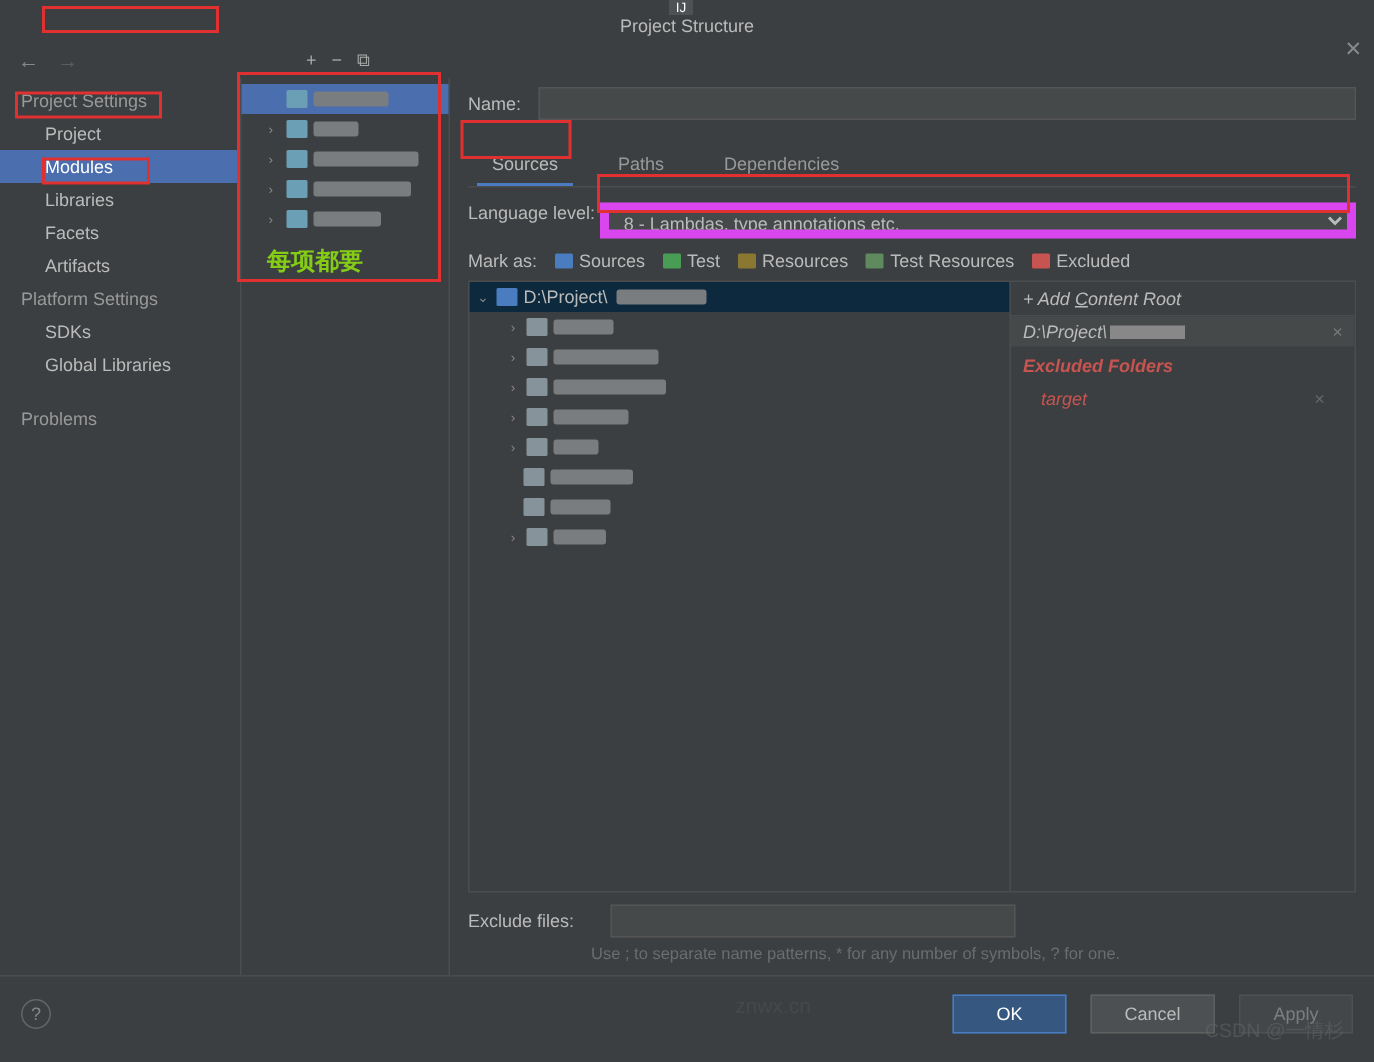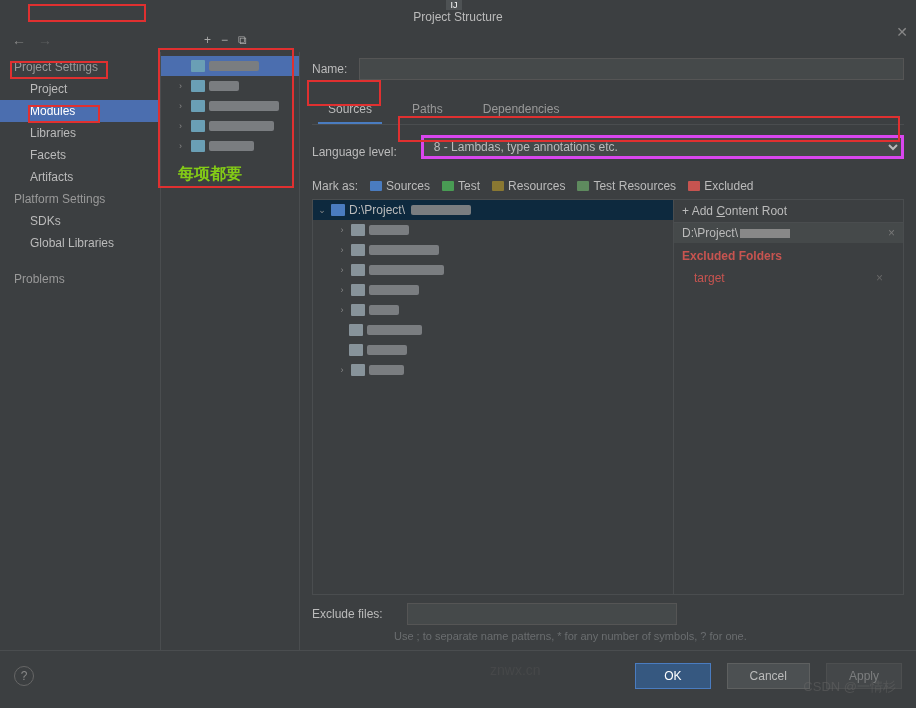--- a/index.html
+++ b/index.html
@@ -34,38 +34,38 @@
 .modlist .mod .txt { background:#7a7d80; height:10px; border-radius:2px; }
 
 .content { flex:1; padding:6px 12px; background:#3c3f41; display:flex; flex-direction:column; }
 .namerow { display:flex; align-items:center; gap:12px; margin-bottom:16px; }
 .namerow input { flex:1; background:#45494a; border:1px solid #555; height:22px; padding:0 6px; color:#bbb; }
 
 .tabs { display:flex; gap:20px; padding:0 6px; border-bottom:1px solid #4a4d4f; margin-bottom:10px; }
 .tabs .tab { padding:6px 10px; cursor:pointer; color:#999; }
 .tabs .tab.sel { border-bottom:2px solid #4a7cc0; color:#bbb; }
 
-.langrow { display:flex; align-items:flex-end; gap:24px; margin-bottom:20px; }
-.langrow select { flex:1; background:#45494a; border:3px solid #d946ef; height:24px; padding:0 6px; color:#bbb; }
+.langrow { display:flex; align-items:flex-start; gap:3px; margin-bottom:8px; }
+.langrow select { flex:1; background:#45494a; border:6px solid #d946ef; height:24px; padding:0 6px; color:#bbb; }
 
 .markrow { display:flex; align-items:center; gap:12px; margin-bottom:6px; }
 .markrow .mk { display:flex; align-items:center; gap:4px; cursor:pointer; }
 .markrow .sq { width:12px; height:10px; border-radius:1px; }
 .sq.blue{background:#4a7cc0;} .sq.green{background:#499c54;} .sq.res{background:#8a7832;} .sq.tres{background:#5e8a5e;} .sq.red{background:#c75450;}
 
 .midrow { display:flex; flex:1; min-height:0; }
 .tree { flex:1; background:#3c3f41; border:1px solid #4a4d4f; overflow:auto; }
 .tree .row { display:flex; align-items:center; gap:4px; padding:2px 4px; height:20px; }
 .tree .row.sel { background:#0d293e; }
 .tree .chev { color:#888; font-size:9px; width:10px; text-align:center; }
 .tree .fold { width:14px; height:12px; background:#87939a; border-radius:1px; }
 .tree .fold.blue { background:#4a7cc0; }
 .tree .blur { background:#7a7d80; height:10px; border-radius:2px; }
 
-.rightpanel { width:230px; border:1px solid #4a4d4f; border-left:none; }
+.rightpanel { width:230px; border:1px solid #4a4d4f; border-left:none;font-style:italic; }
 .rightpanel .add { padding:4px 8px; background:#3c3f41; border-bottom:1px solid #4a4d4f; }
 .rightpanel .path { padding:3px 8px; background:#45494a; display:flex; align-items:center; }
 .rightpanel .path .x { margin-left:auto; color:#777; cursor:pointer; }
 .rightpanel .excl { padding:6px 8px; color:#c75450; font-weight:bold; }
 .rightpanel .tgt { padding:2px 20px; color:#c75450; display:flex; }
 .rightpanel .tgt .x { margin-left:auto; color:#666; cursor:pointer; }
 
 .excluderow { display:flex; align-items:center; gap:24px; margin-top:8px; }
 .excluderow input { width:270px; background:#45494a; border:1px solid #555; height:22px; padding:0 6px; color:#bbb; }
 .hint { color:#6a6d6f; font-size:11px; margin-left:82px; margin-top:4px; line-height:1.4; }

